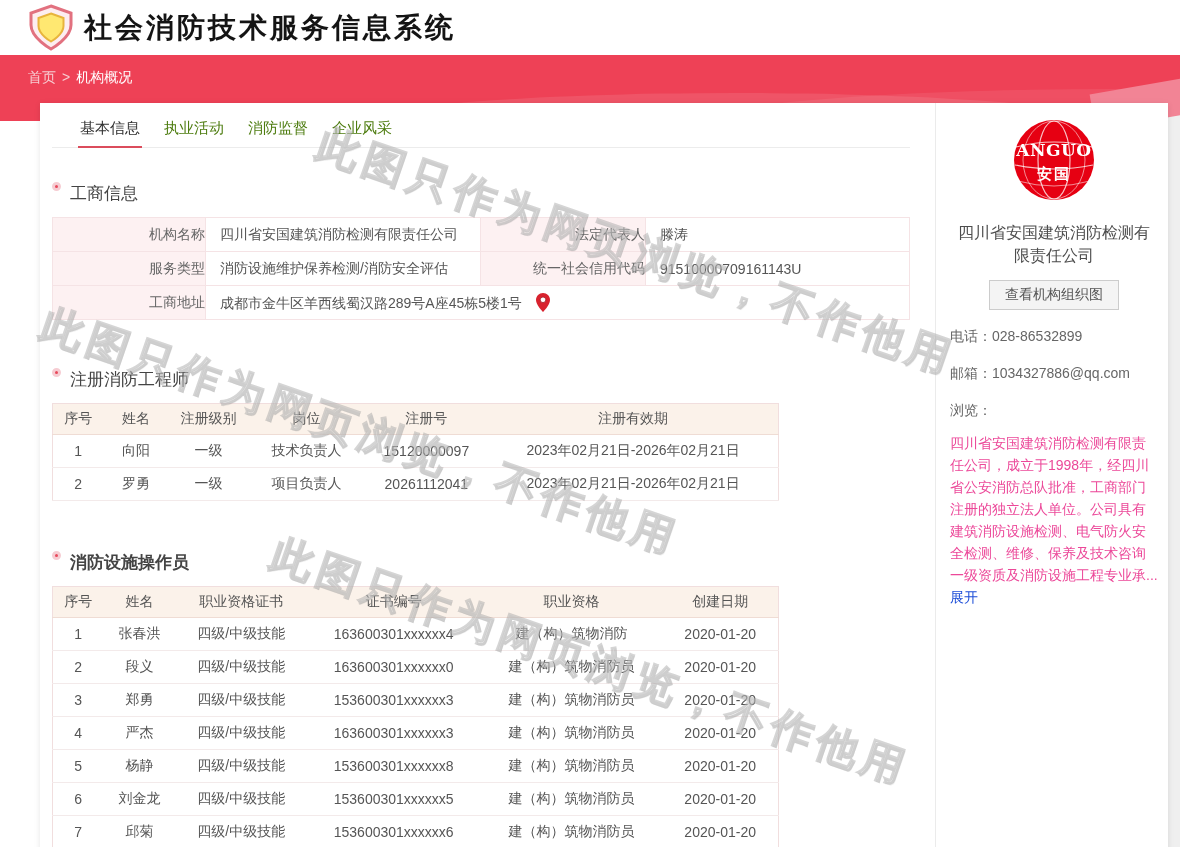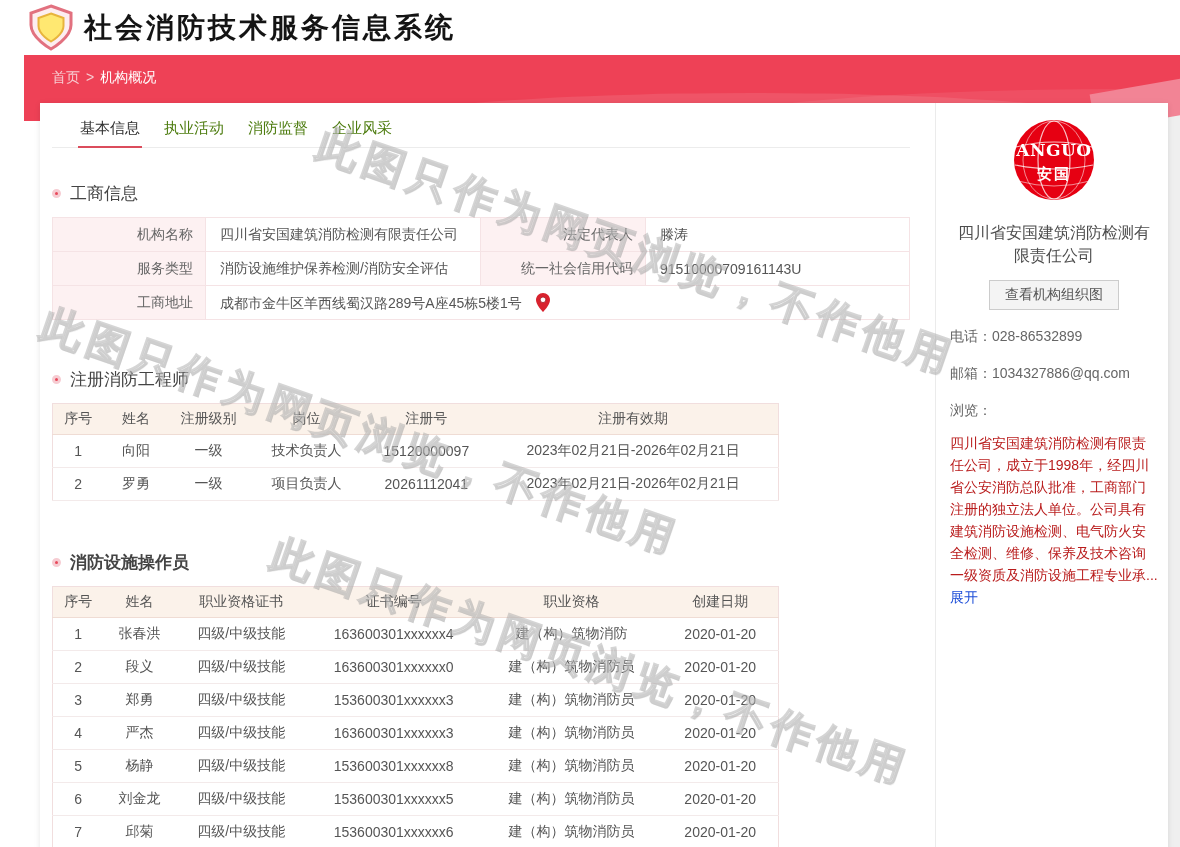--- a/index.html
+++ b/index.html
@@ -5,21 +5,21 @@
   * { margin:0; padding:0; box-sizing:border-box; }
   body { font-family:"Liberation Sans",sans-serif; background:#e9e9e9; }
   .page { position:relative; width:1180px; height:847px; overflow:hidden; background:#fff; }
 
   
   .app-header { height:55px; background:#fff; display:flex; align-items:center; padding-left:26px; }
   .app-logo { width:50px; height:48px; flex-shrink:0; }
   .app-title { font-family:"DejaVu Serif",serif; font-weight:bold; font-size:28px; letter-spacing:3px; color:#141414; margin-left:8px; }
 
   
-  .banner { position:relative; height:66px; background:#ee4156; overflow:hidden;margin-left:24px; }
+  .banner { position:relative; height:66px; background:#ee4156; overflow:hidden; }
   .wave { position:absolute; border-radius:50%; }
   .wave1 { left:30%; bottom:-36px; width:760px; height:64px; background:rgba(255,255,255,0.10); }
   .wave2 { left:58%; bottom:-44px; width:860px; height:76px; background:rgba(255,255,255,0.08); }
   .breadcrumb { position:relative; z-index:2; padding-left:28px; line-height:44px; font-size:14px; }
   .crumb-home { color:#f7cdd2; text-decoration:none; }
   .crumb-sep { color:#f7cdd2; margin:0 6px; }
   .crumb-cur { color:#ffffff; }
   .banner-wedge { position:absolute; right:-8px; top:86px; width:96px; height:36px; background:#f28495; transform:rotate(-10deg); z-index:1; }
   .right-gutter { position:absolute; right:0; top:103px; width:12px; height:744px; background:#efefef; z-index:0; }
 
@@ -29,28 +29,28 @@
   .right-pane { width:233px; border-left:1px solid #ebebeb; padding:12px 10px 0 14px; }
 
   
   .tabs { margin-top:10px; display:flex; gap:20px; padding-left:26px; border-bottom:1px solid #ececec; }
   .tab { position:relative; font-size:15px; color:#4d7c0f; padding:6px 2px 9px; cursor:pointer; }
   .tab.active { color:#2f2f2f; }
   .tab-underline { display:none; position:absolute; left:0; right:0; bottom:-1px; height:2px; background:#db4c5c; }
   .tab.active .tab-underline { display:block; }
 
   
-  .section-title { display:flex; align-items:center; font-size:17px; color:#444; }
+  .section-title { display:flex; font-size:17px; color:#444; }
   .st1 { margin-top:34px; } .st2 { margin-top:48px; } .st3 { margin-top:50px;font-weight:bold; }
   .bullet { width:9px; height:9px; border-radius:50%; background:#e8495b; border:3px solid #f6ccd2; margin-right:9px; flex-shrink:0; }
 
   
   .biz-table { margin-top:12px; width:858px; border-collapse:collapse; font-size:14px; }
   .biz-table td { border:1px solid #f5e3e5; height:34px; }
-  .biz-table .lbl { background:#fdf1f2; color:#666; text-align:right; padding-right:12px; width:153px; }
+  .biz-table .lbl { background:#fdf1f2; color:#666; text-align:right; width:153px; }
   .biz-table .lbl2 { width:165px; }
   .biz-table .val { color:#555; text-align:left; padding-left:14px; background:#fff; }
   .pin-icon { vertical-align:-4px; margin-left:10px; }
 
   
   .data-table { margin-top:12px; width:727px; border-collapse:collapse; font-size:14px; color:#555; border:1px solid #f1dede; }
   .data-table th { background:#fbf2ea; font-weight:normal; color:#555; height:31px; border-bottom:1px solid #efdcd4; }
   .data-table td { height:33px; text-align:center; border-bottom:1px solid #f3eaea; background:#fff; }
   .tbl-eng th:nth-child(1),.tbl-eng td:nth-child(1){width:7%;}
   .tbl-eng th:nth-child(2),.tbl-eng td:nth-child(2){width:9%;}
@@ -69,21 +69,21 @@
   .org-logo-wrap { text-align:center; margin-top:4px; }
   .company-name { margin-top:16px; font-size:16px; color:#4d4d4d; line-height:23px; text-align:center; padding:0 2px; }
   .org-btn-wrap { text-align:center; margin-top:13px; }
   .org-btn { display:inline-block; font-size:14px; color:#555; background:#f4f4f4; border:1px solid #ccc; padding:5px 15px; cursor:pointer; font-family:inherit; }
   .contacts { margin-top:16px; }
   .contact-line { display:flex; font-size:14px; color:#666; margin-bottom:12px; line-height:20px; }
   .contact-label { flex-shrink:0; }
   .contact-value { word-break:break-all; line-height:29px; margin-top:-4px; }
   .contact-line.url .contact-value { line-height:29px; }
   .intro-title { margin-top:14px; font-size:16px; color:#555; }
-  .intro-text { margin-top:10px; font-size:14px; color:#b91c1c; line-height:22px; }
+  .intro-text { margin-top:10px; font-size:14px; color:#ec4899; line-height:22px; }
   .expand-link { display:inline-block; margin-top:3px; font-size:14px; color:#1d4ed8; text-decoration:none; cursor:pointer; }
 
   
   .watermark { position:absolute; z-index:6; white-space:nowrap; font-size:42px; font-weight:bold; letter-spacing:6px; color:rgba(255,255,255,0.30); -webkit-text-stroke:1.5px rgba(150,150,150,0.40); text-shadow:1px 1px 0 rgba(160,160,160,0.18); transform:rotate(19deg); transform-origin:0 0; pointer-events:none; }
   .wm1 { left:328px; top:116px; }
   .wm2 { left:52px;  top:296px; }
   .wm3 { left:282px; top:526px; }
 </style>
 </head>
 <body>

